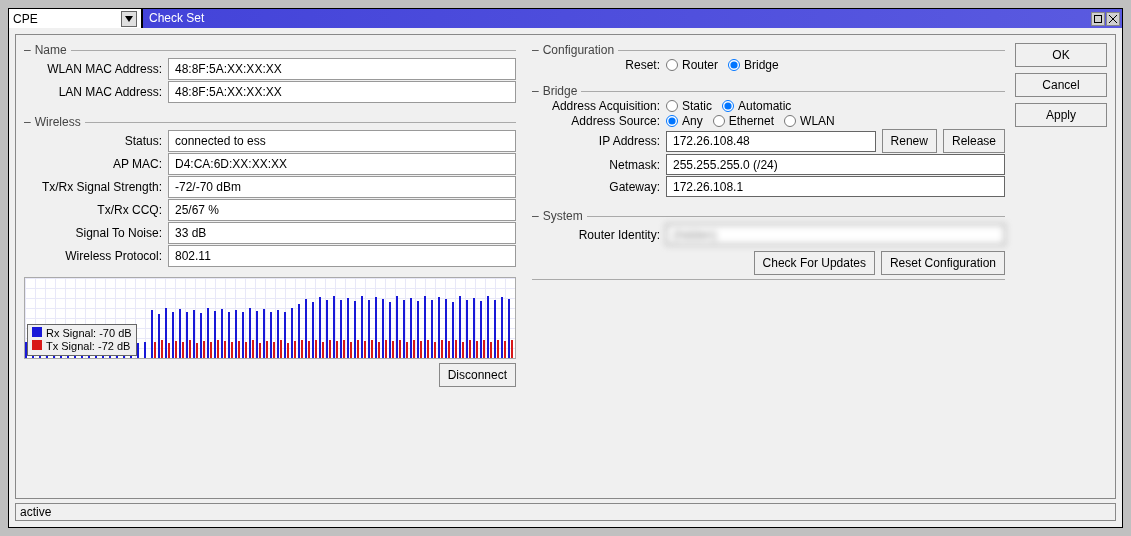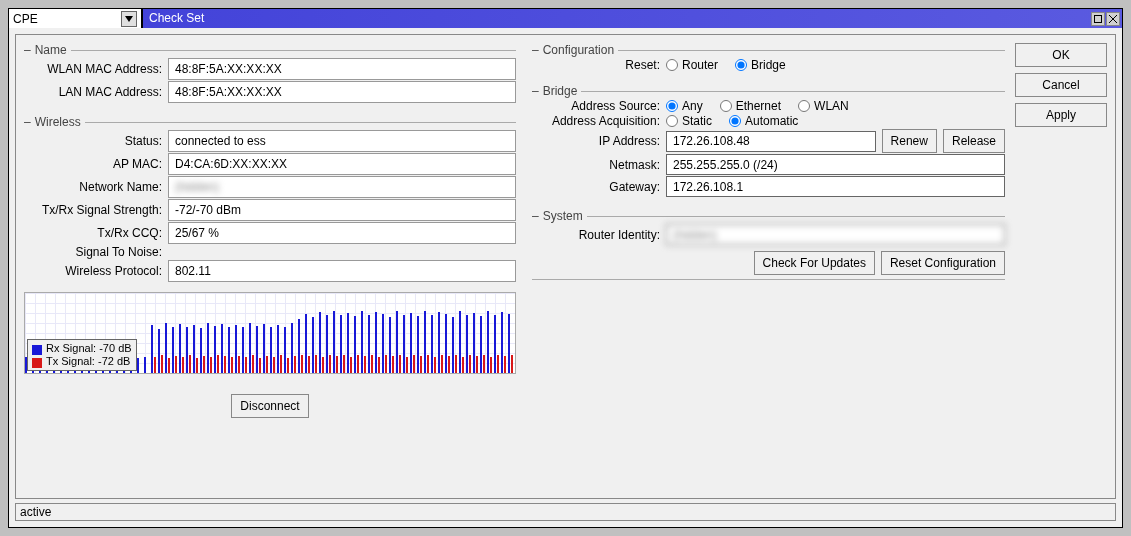--- a/index.html
+++ b/index.html
@@ -156,21 +156,21 @@
     background: #fff;
     border: 1px solid #666;
     padding: 2px 6px;
     font-family: inherit;
     font-size: 12px;
     outline: none;
   }
   .radio-row {
     display: flex;
     align-items: center;
-    gap: 7px;
+    gap: 0;
   }
   .radio-opt {
     display: flex;
     align-items: center;
     gap: 4px;
     margin-right: 10px;
   }
   input[type=radio] {
     width: 12px;
     height: 12px;
@@ -187,43 +187,43 @@
   .chart-legend {
     position: absolute;
     left: 2px;
     bottom: 2px;
     border: 1px solid #666;
     background: #f0f0f0;
     padding: 2px 4px;
     font-size: 11px;
     line-height: 13px;
   }
-  .leg-row { display: flex; align-items: flex-end; gap: 4px; }
+  .leg-row { display: flex; align-items: flex-start; gap: 4px; }
   .leg-sw { width: 10px; height: 10px; }
   .chart-bars {
     position: absolute;
     left: 0; right: 0; bottom: 0;
     height: 100%;
     display: flex;
     align-items: flex-end;
   }
   .bar-pair {
     flex: 1;
     display: flex;
     align-items: flex-end;
     gap: 1px;
     margin-right: 2px;
     height: 100%;
   }
   .bar-rx { width: 2px; background: #1818d8; }
   .bar-tx { width: 2px; background: #d81818; }
   .disconnect-row {
     display: flex;
-    justify-content: center;
-    margin-top: 20px;
+    justify-content: flex-end;
+    margin-top: 4px;
   }
   .statusbar {
     position: absolute;
     left: 6px;
     right: 6px;
     bottom: 6px;
     height: 18px;
     border: 1px solid #888;
     background: #f0f0f0;
     display: flex;
@@ -314,39 +314,36 @@
               <span>connected to ess</span>
             </div>
         </div>
         <div class="field-row">
           <div class="field-label">AP MAC:</div>
           <div class="field-input">
               <span>D4:CA:6D:XX:XX:XX</span>
             </div>
         </div>
         <div class="field-row">
-          <div class="field-label">Network Name:</div>
-          <div class="field-input">
-              <span class="blur">(hidden)</span>
-            </div>
-        </div>
-        <div class="field-row">
           <div class="field-label">Tx/Rx Signal Strength:</div>
           <div class="field-input">
               <span>-72/-70 dBm</span>
             </div>
         </div>
         <div class="field-row">
           <div class="field-label">Tx/Rx CCQ:</div>
           <div class="field-input">
               <span>25/67 %</span>
             </div>
         </div>
         <div class="field-row">
           <div class="field-label">Signal To Noise:</div>
+          <div class="field-input">
+              <span>33 dB</span>
+            </div>
         </div>
         <div class="field-row">
           <div class="field-label">Wireless Protocol:</div>
           <div class="field-input">
               <span>802.11</span>
             </div>
         </div>
 
         <div class="signal-chart">
           <div class="chart-grid"></div>
@@ -671,20 +668,34 @@
               <input type="radio" name="mode" checked="" style="">
                 <span>Bridge</span>
             </label>
           </div>
         </div>
 
         <div class="group-header" style="margin-top:12px">
           <span>–</span>
             <span>Bridge</span>
             <div class="line"></div>
+        </div>
+
+        <div class="field-row">
+          <div class="field-label">Address Acquisition:</div>
+          <div class="radio-row">
+            <label class="radio-opt">
+              <input type="radio" name="acq" style="">
+                <span>Static</span>
+            </label>
+            <label class="radio-opt">
+              <input type="radio" name="acq" checked="" style="">
+                <span>Automatic</span>
+            </label>
+          </div>
         </div>
 
         <div class="field-row">
           <div class="field-label">Address Source:</div>
           <div class="radio-row">
             <label class="radio-opt">
               <input type="radio" name="src" checked="" style="">
                 <span>Any</span>
             </label>
             <label class="radio-opt">
@@ -692,34 +703,20 @@
                 <span>Ethernet</span>
             </label>
             <label class="radio-opt">
               <input type="radio" name="src" style="">
                 <span>WLAN</span>
             </label>
           </div>
         </div>
 
         <div class="field-row">
-          <div class="field-label">Address Acquisition:</div>
-          <div class="radio-row">
-            <label class="radio-opt">
-              <input type="radio" name="acq" style="">
-                <span>Static</span>
-            </label>
-            <label class="radio-opt">
-              <input type="radio" name="acq" checked="" style="">
-                <span>Automatic</span>
-            </label>
-          </div>
-        </div>
-
-        <div class="field-row">
           <div class="field-label">IP Address:</div>
           <input class="input-text" style="flex: 1 1 0%;" value="172.26.108.48">
           <div class="btn">Renew</div>
           <div class="btn">Release</div>
         </div>
 
         <div class="field-row">
           <div class="field-label">Netmask:</div>
           <input class="input-text" style="flex: 1 1 0%;" value="255.255.255.0 (/24)">
         </div>

